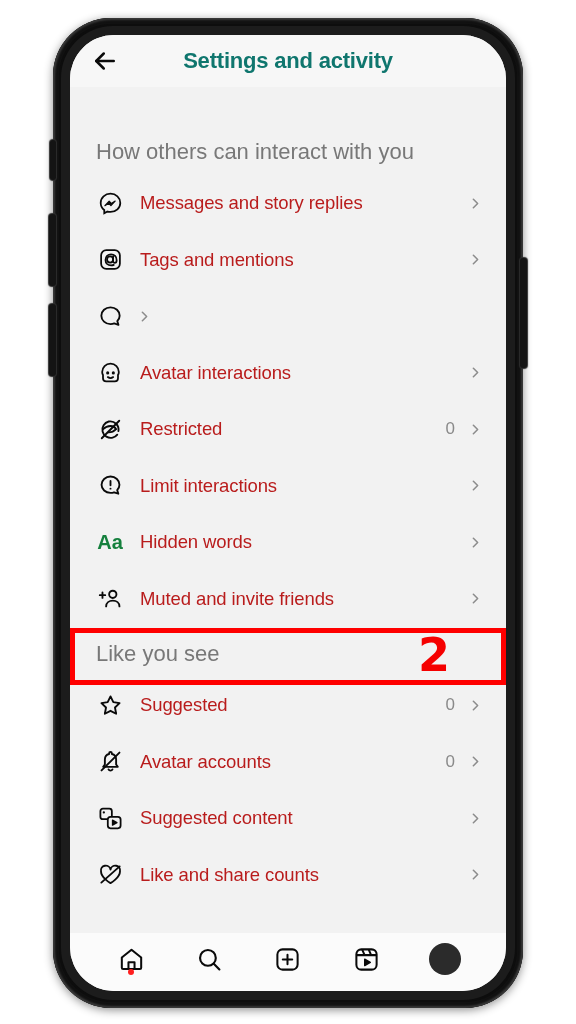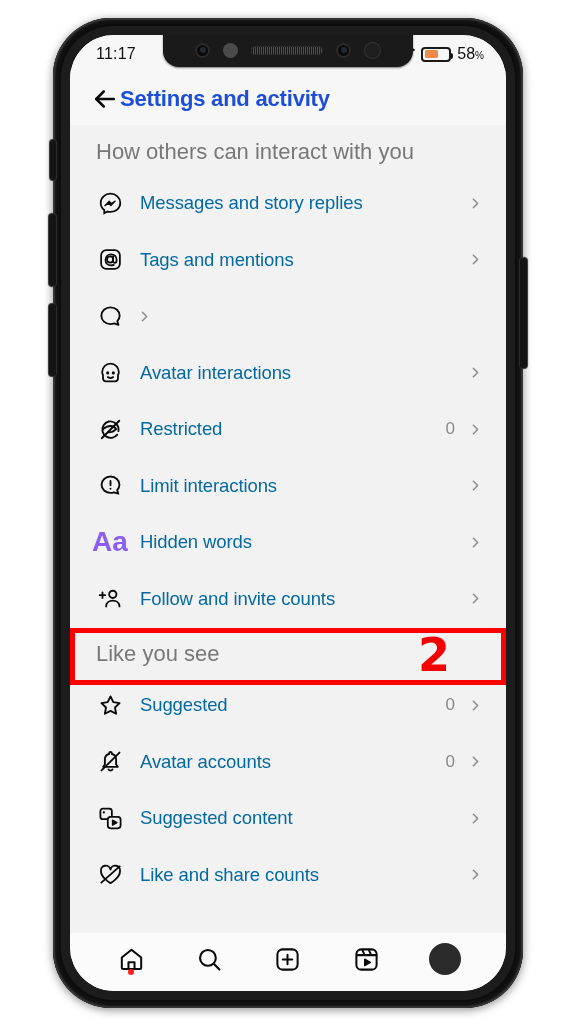--- a/index.html
+++ b/index.html
@@ -108,21 +108,22 @@
   
   #app-header {
     display: flex; align-items: center;
     height: 52px;
     padding: 0 20px;
     background: #f7f7f7;
   }
   #back-arrow { width: 30px; height: 30px; flex: 0 0 auto; cursor: pointer; }
   #page-title {
     flex: 1;
-    font-size: 22px; font-weight: 700; color: #1d4ed8;
+    text-align: center;
+    font-size: 22px; font-weight: 700; color: #0f766e;
     margin-right: 30px;
     letter-spacing: -.2px;
   }
 
   
   #list-scroll {
     position: absolute;
     top: 90px; left: 0; right: 0; bottom: 58px;
     background: #f2f2f2;
     overflow: hidden;
@@ -138,21 +139,21 @@
     padding: 0 22px 0 26px;
     cursor: pointer;
   }
   .row-icon {
     width: 28px; height: 28px; flex: 0 0 28px;
     display: flex; align-items: center; justify-content: center;
     color: #0a0a0a;
   }
   .row-label {
     flex: 1;
-    font-size: 18.5px; color: #0369a1;
+    font-size: 18.5px; color: #b91c1c;
     margin-left: 16px;
     letter-spacing: -.1px;
     white-space: nowrap;
   }
   .row-value {
     font-size: 17px; color: #8a8a8a;
     margin-right: 12px;
   }
   .row-chevron { width: 17px; height: 17px; color: #8c8c8c; flex: 0 0 auto; }
 
@@ -209,45 +210,20 @@
 <div id="phone-frame">
   <div id="phone-bezel-inner"></div>
 
   <div class="side-btn" id="btn-silent"></div>
   <div class="side-btn" id="btn-vol-up"></div>
   <div class="side-btn" id="btn-vol-dn"></div>
   <div class="side-btn" id="btn-power"></div>
 
   <div id="screen">
 
-    <div id="status-bar">
-      <span id="status-time">11:17</span>
-
-      <div id="status-right">
-        <svg id="wifi-icon" width="20" height="16" viewBox="0 0 20 16">
-          <path d="M10 13.6 L6.6 9.9 A5.2 5.2 0 0 1 13.4 9.9 Z" fill="#111"></path>
-          <path d="M3.6 7.4 A9.6 9.6 0 0 1 16.4 7.4" stroke="#111" stroke-width="2" fill="none" stroke-linecap="round"></path>
-          <path d="M1.2 4.1 A13.4 13.4 0 0 1 18.8 4.1" stroke="#111" stroke-width="2" fill="none" stroke-linecap="round"></path>
-        </svg>
-
-        <div id="battery-shell">
-          <div id="battery-fill" style="width: 58%; background: rgb(240, 138, 75);"></div>
-        </div>
-
-        <span id="battery-pct"><span>58</span><span class="sym">%</span></span>
-      </div>
-
-      <div id="notch">
-        <div class="notch-cam"></div>
-        <div class="notch-dot"></div>
-        <div id="notch-speaker"></div>
-        <div class="notch-cam"></div>
-        <div class="notch-lens"></div>
-      </div>
-    </div>
 
     <div id="app-header">
       <svg id="back-arrow" viewBox="0 0 24 24" fill="none" stroke="#0a0a0a" stroke-width="2" stroke-linecap="round" stroke-linejoin="round">
         <path d="M19 12H5"></path>
           <path d="M11 18l-6-6 6-6"></path>
       </svg>
       <div id="page-title">Settings and activity</div>
     </div>
 
     <div id="list-scroll">
@@ -336,37 +312,37 @@
           </svg>
         </span>
         <span class="row-label">Limit interactions</span>
         <span class="row-value"></span>
         <svg class="row-chevron" viewBox="0 0 24 24" fill="none" stroke="currentColor" stroke-width="2.2" stroke-linecap="round" stroke-linejoin="round">
             <path d="M9 18l6-6-6-6"></path>
           </svg>
       </div>
 
       <div class="list-row">
-        <span class="row-icon" style="font-size:28px;font-weight:700;color:#8b5cf6;font-family:'Liberation Sans',sans-serif;">Aa</span>
+        <span class="row-icon" style="font-size:20px;font-weight:700;color:#15803d;font-family:'Liberation Sans',sans-serif;">Aa</span>
         <span class="row-label">Hidden words</span>
         <span class="row-value"></span>
         <svg class="row-chevron" viewBox="0 0 24 24" fill="none" stroke="currentColor" stroke-width="2.2" stroke-linecap="round" stroke-linejoin="round">
             <path d="M9 18l6-6-6-6"></path>
           </svg>
       </div>
 
       <div class="list-row">
         <span class="row-icon">
           <svg width="25" height="25" viewBox="0 0 24 24" fill="none" stroke="#0a0a0a" stroke-width="1.8" stroke-linecap="round" stroke-linejoin="round">
             <circle cx="14.2" cy="8" r="3.5"></circle>
             <path d="M7.8 19.6c0-3.4 2.9-5.6 6.4-5.6s6.4 2.2 6.4 5.6"></path>
             <path d="M4.3 6.2v5.2M1.7 8.8h5.2"></path>
           </svg>
         </span>
-        <span class="row-label">Follow and invite counts</span>
+        <span class="row-label">Muted and invite friends</span>
         <span class="row-value"></span>
         <svg class="row-chevron" viewBox="0 0 24 24" fill="none" stroke="currentColor" stroke-width="2.2" stroke-linecap="round" stroke-linejoin="round">
             <path d="M9 18l6-6-6-6"></path>
           </svg>
       </div>
 
       <div class="section-header">Like you see</div>
 
       <div class="list-row">
         <span class="row-icon">

